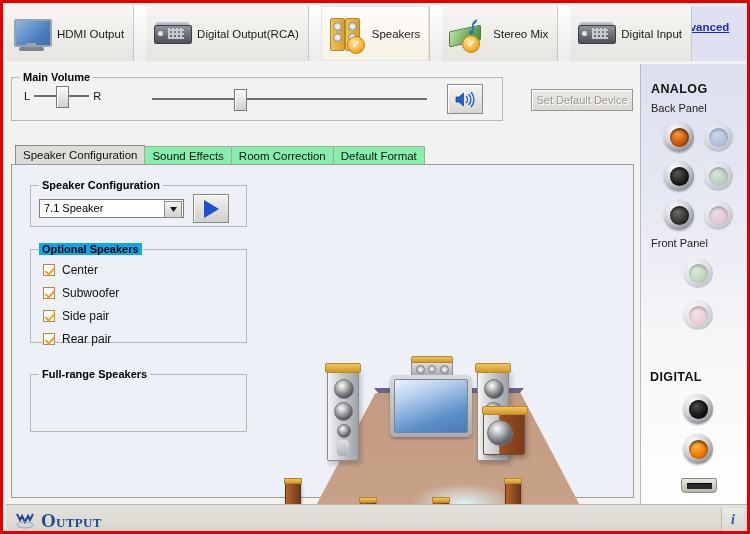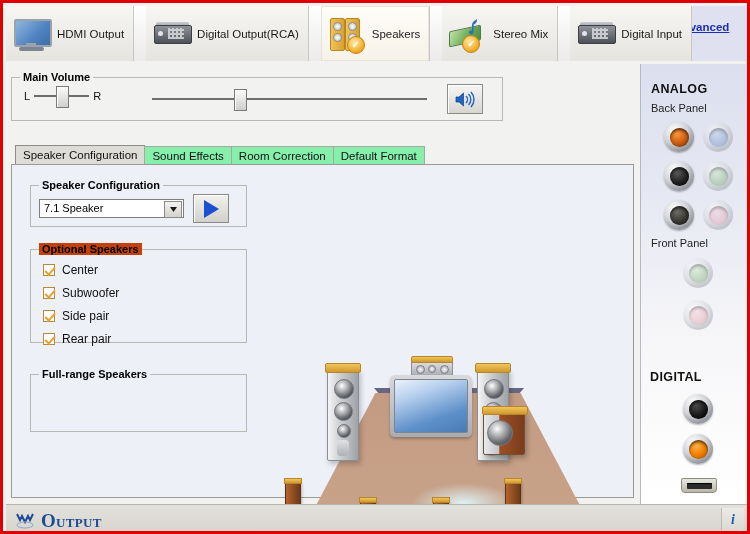--- a/index.html
+++ b/index.html
@@ -443,20 +443,21 @@
       <div class="spkbtn">
         <svg width="20" height="17" viewBox="0 0 20 17">
           <path d="M1 6 H4 L8.5 2 V15 L4 11 H1 Z" fill="#1f63c4" stroke="#12407f" stroke-width=".7"></path>
           <path d="M11 5 C13 7 13 10 11 12" fill="none" stroke="#1f63c4" stroke-width="1.4"></path>
           <path d="M13.5 3 C16.6 6 16.6 11 13.5 14" fill="none" stroke="#1f63c4" stroke-width="1.4"></path>
           <path d="M16 1 C20 5.5 20 11.5 16 16" fill="none" stroke="#1f63c4" stroke-width="1.4"></path>
         </svg>
       </div>
     </div>
 
+    <div class="setdefault">Set Default Device</div>
   </div>
 
   <div class="tabrow">
     <div class="tab active">Speaker Configuration</div>
     <div class="tab">Sound Effects</div>
     <div class="tab">Room Correction</div>
     <div class="tab">Default Format</div>
   </div>
 
   <div class="panel">
@@ -470,21 +471,21 @@
               <path d="M0 0 L7 0 L3.5 5 Z" fill="#1a1a1a"></path>
             </svg>
         </span>
       </div>
       <div class="playbtn">
         <span class="playtri"></span>
       </div>
     </div>
 
     <div class="group optgroup">
-      <span class="gtitle" style="background:#c2410c;">Optional Speakers</span>
+      <span class="gtitle" style="background:#0ea5e9;">Optional Speakers</span>
       <div class="optlist">
         <label class="chk on">
           <span class="box"></span>
           <span class="t">Center</span>
         </label>
         <label class="chk on">
           <span class="box"></span>
           <span class="t">Subwoofer</span>
         </label>
         <label class="chk on">

